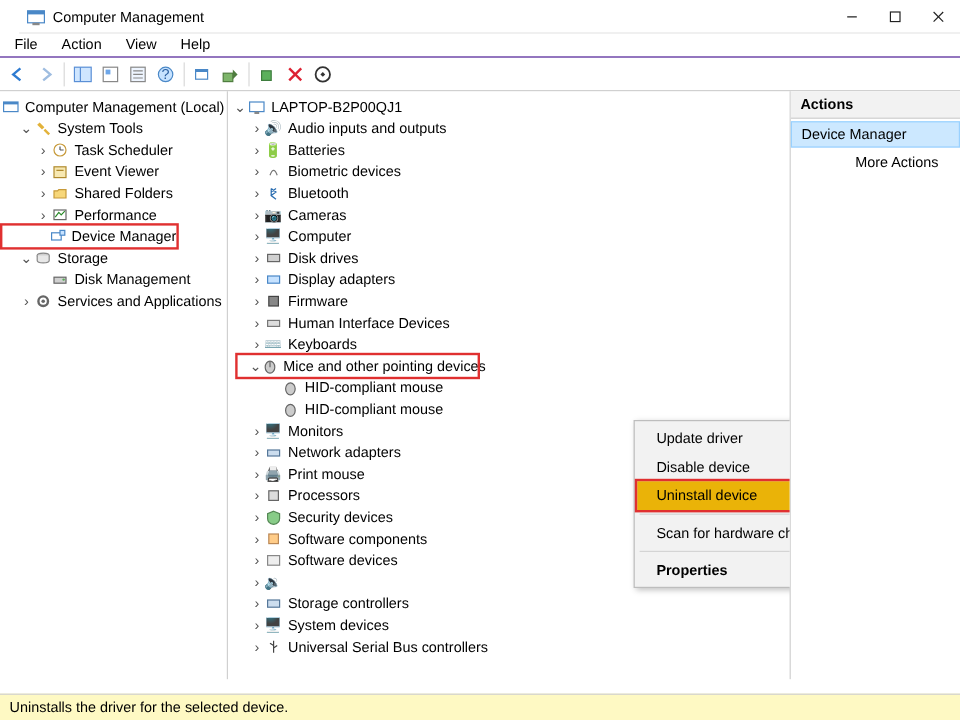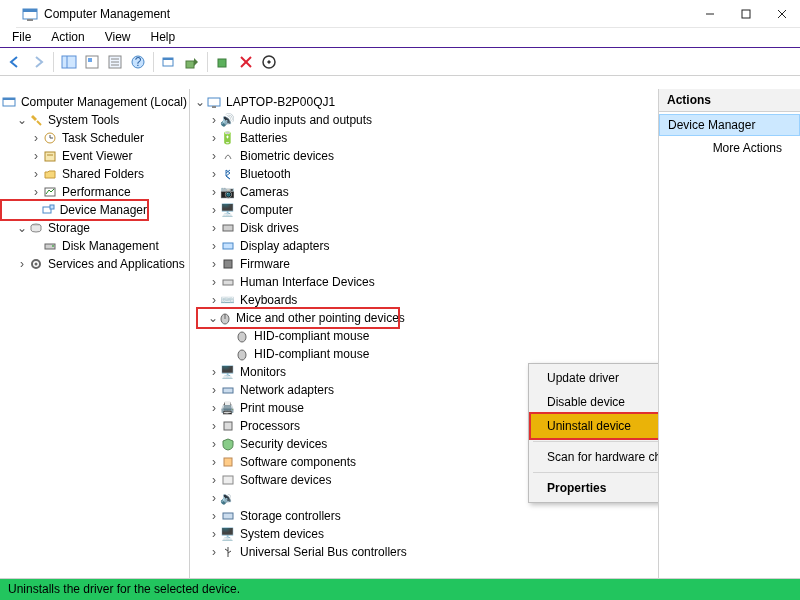--- a/index.html
+++ b/index.html
@@ -14,21 +14,21 @@
   
   .menubar { display: flex; height: 20px; padding: 0 6px; gap: 8px; border-bottom: 1px solid #4c1d95; }
   .menubar span { padding: 2px 6px; cursor: default; }
 
   
   .toolbar { display: flex; align-items: center; height: 28px; padding: 0 4px; border-bottom: 1px solid #d0d0d0; gap: 1px;}
   .toolbar .tb { width: 22px; height: 22px; display: flex; align-items: center; justify-content: center; border-radius: 2px; }
   .toolbar .sep { width: 1px; height: 20px; background: #d9d9d9; margin: 0 3px; }
 
   
-  .content { display: flex; height: 490px; margin-top: 13px; }
+  .content { display: flex; height: 490px; }
   .leftpane { width: 190px; border-right: 1px solid #d0d0d0; padding: 4px 2px; overflow-y: auto; }
   .middlepane { flex: 1; padding: 4px; position: relative; overflow: hidden; }
   .rightpane { width: 142px; border-left: 1px solid #d0d0d0; display: flex; flex-direction: column; }
 
   .rightheader { background: #f2f2f2; font-weight: 700; padding: 4px 8px; border-bottom: 1px solid #d0d0d0; }
   .rightsel { background: #cce8ff; border: 1px solid #99d1ff; padding: 3px 8px; margin: 2px 0; }
   .rightaction { padding: 3px 18px; text-align: right; }
 
   
   .tn { display: flex; align-items: center; height: 18px; white-space: nowrap; }
@@ -39,21 +39,21 @@
   .redbox { outline: 2px solid #e03030; }
   .selbox { outline: 2px solid #e03030; }
 
   
   .ctx { position:absolute; left:338px; top:274px; width:185px; background:#f2f2f2; border:1px solid #bdbdbd; box-shadow:2px 2px 5px rgba(0,0,0,.25); padding:2px;}
   .ctx .item { padding:5px 16px; cursor:default;}
   .ctx .item.hl { background:#eab308; outline:2px solid #e03030;}
   .ctx .hr { height:1px; background:#d4d4d4; margin:3px 2px;}
   .ctx .bold { font-weight:bold; }
 
-  .statusbar { position:absolute; bottom:0; left:0; right:0; height:22px; border-top:1px solid #d0d0d0; padding:3px 8px; background:#22c55e;}
+  .statusbar { position:absolute; bottom:0; left:0; right:0; height:22px; border-top:1px solid #d0d0d0; padding:3px 8px; background:#fef9c3;}
 </style>
 </head>
 <body>
 
 <div class="titlebar">
   <span class="app-icon">
     <svg width="16" height="16">
         <rect x="1" y="3" width="14" height="10" fill="#fff" stroke="#4a88c7"></rect>
         <rect x="1" y="3" width="14" height="3" fill="#4a88c7"></rect>
         <rect x="5" y="13" width="6" height="2" fill="#888"></rect>

